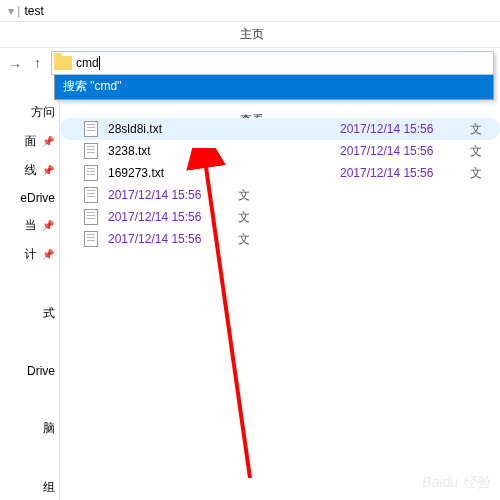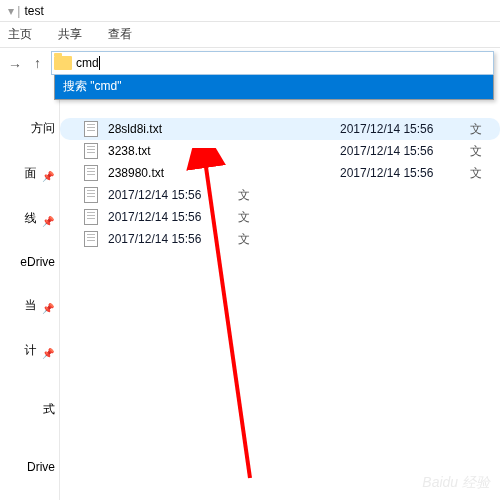--- a/index.html
+++ b/index.html
@@ -2,49 +2,49 @@
 <html><head>
   <meta charset="utf-8">
   <style>
     * { margin: 0; padding: 0; box-sizing: border-box; font-family: "Microsoft YaHei", "Segoe UI", sans-serif; }
     body { width: 500px; height: 500px; background: #fff; overflow: hidden; position: relative; font-size: 12px; }
     
     .titlebar { height: 22px; display: flex; align-items: center; padding: 0 4px; border-bottom: 1px solid #e5e5e5; background: #fff; }
     .titlebar .sep { color: #999; margin: 0 4px; }
     .titlebar .title { color: #000; }
     
-    .ribbon-tabs { height: 26px; display: flex; align-items: center; padding-left: 4px; border-bottom: 1px solid #e5e5e5; background: #fff; gap: 18px; }
+    .ribbon-tabs { height: 26px; display: flex; align-items: center; padding-left: 4px; border-bottom: 1px solid #e5e5e5; background: #fff; gap: 18px; flex-direction: column; }
     .ribbon-tabs span { color: #333; padding: 4px 4px; }
     
     .navbar { height: 30px; display: flex; align-items: center; padding: 2px 6px; gap: 6px; position: relative; z-index: 10; }
     .nav-arrow { color: #555; font-size: 14px; padding: 0 2px; }
     .nav-up { color: #555; font-size: 14px; padding: 0 4px; }
     .address-box { flex: 1; height: 24px; border: 1px solid #a8c8e4; display: flex; align-items: center; background: #fff; padding: 0 2px; position: relative; }
     .folder-icon-sm { width: 18px; height: 14px; background: #ffd86b; border-radius: 1px; position: relative; margin-right: 4px; }
     .folder-icon-sm::before { content:""; position:absolute; top:-3px; left:0; width:8px; height:3px; background:#ffd86b; border-radius:1px 1px 0 0; }
     .cursor { border-right: 1px solid #000; animation: blink 1s infinite; height: 14px; }
     @keyframes blink { 50% { border-color: transparent; } }
     
     .dropdown { position: absolute; top: 51px; left: 54px; right: 6px; background: #fff; border: 1px solid #999; box-shadow: 2px 2px 4px rgba(0,0,0,0.2); z-index: 9; }
     .dd-item { padding: 4px 8px; font-size: 12px; color: #000; }
     .dd-item.sel { background: #0078d7; color: #fff; }
     
     .main { display: flex; height: calc(100% - 78px); position: relative; }
     .sidebar { width: 60px; border-right: 1px solid #e8e8e8; padding-top: 20px; }
-    .side-item { padding: 6px 4px 6px 2px; color: #000; display: flex; align-items: flex-end; justify-content: flex-end; gap: 6px; min-height: 22px; margin-top: 16px; }
+    .side-item { padding: 6px 4px 6px 2px; color: #000; display: flex; align-items: center; justify-content: flex-end; gap: 6px; min-height: 22px; }
     .side-item .pin { color: #888; font-size: 10px; }
     .side-sec { margin-top: 30px; }
     
     .filelist { flex: 1; padding-top: 40px; }
     .file-row { display: flex; align-items: center; height: 22px; padding-left: 24px; border-radius: 10px; }
     .file-row:hover, .file-row.hover { background: #e5f3ff; }
     .file-icon { width: 14px; height: 16px; border: 1px solid #999; background: #fff; margin-right: 10px; position: relative; }
     .file-icon::after { content:""; position:absolute; top:2px; left:2px; right:2px; height:1px; background:#bbb; box-shadow: 0 3px 0 #bbb, 0 6px 0 #bbb; }
     .file-name { flex: 1; color: #000; }
-    .file-date { width: 130px; color: #0f172a; text-align: left; }
+    .file-date { width: 130px; color: #6d28d9; text-align: left; }
     .file-type { width: 30px; color: #555; }
     
     .arrow-svg { position: absolute; top: 70px; left: 80px; width: 300px; height: 350px; z-index: 5; pointer-events: none; }
     
     .watermark { position: absolute; right: 10px; bottom: 8px; color: #ddd; font-size: 14px; font-style: italic; opacity: 0.6; }
   </style>
 </head>
 <body>
 
 <div class="titlebar">
@@ -124,21 +124,21 @@
       <span class="file-type">文</span>
     </div>
     <div class="file-row">
       <span class="file-icon"></span>
       <span class="file-name">3238.txt</span>
       <span class="file-date">2017/12/14 15:56</span>
       <span class="file-type">文</span>
     </div>
     <div class="file-row">
       <span class="file-icon"></span>
-      <span class="file-name">238980.txt</span>
+      <span class="file-name">169273.txt</span>
       <span class="file-date">2017/12/14 15:56</span>
       <span class="file-type">文</span>
     </div>
     <div class="file-row">
       <span class="file-icon"></span>
       <span class="file-date">2017/12/14 15:56</span>
       <span class="file-type">文</span>
     </div>
     <div class="file-row">
       <span class="file-icon"></span>

